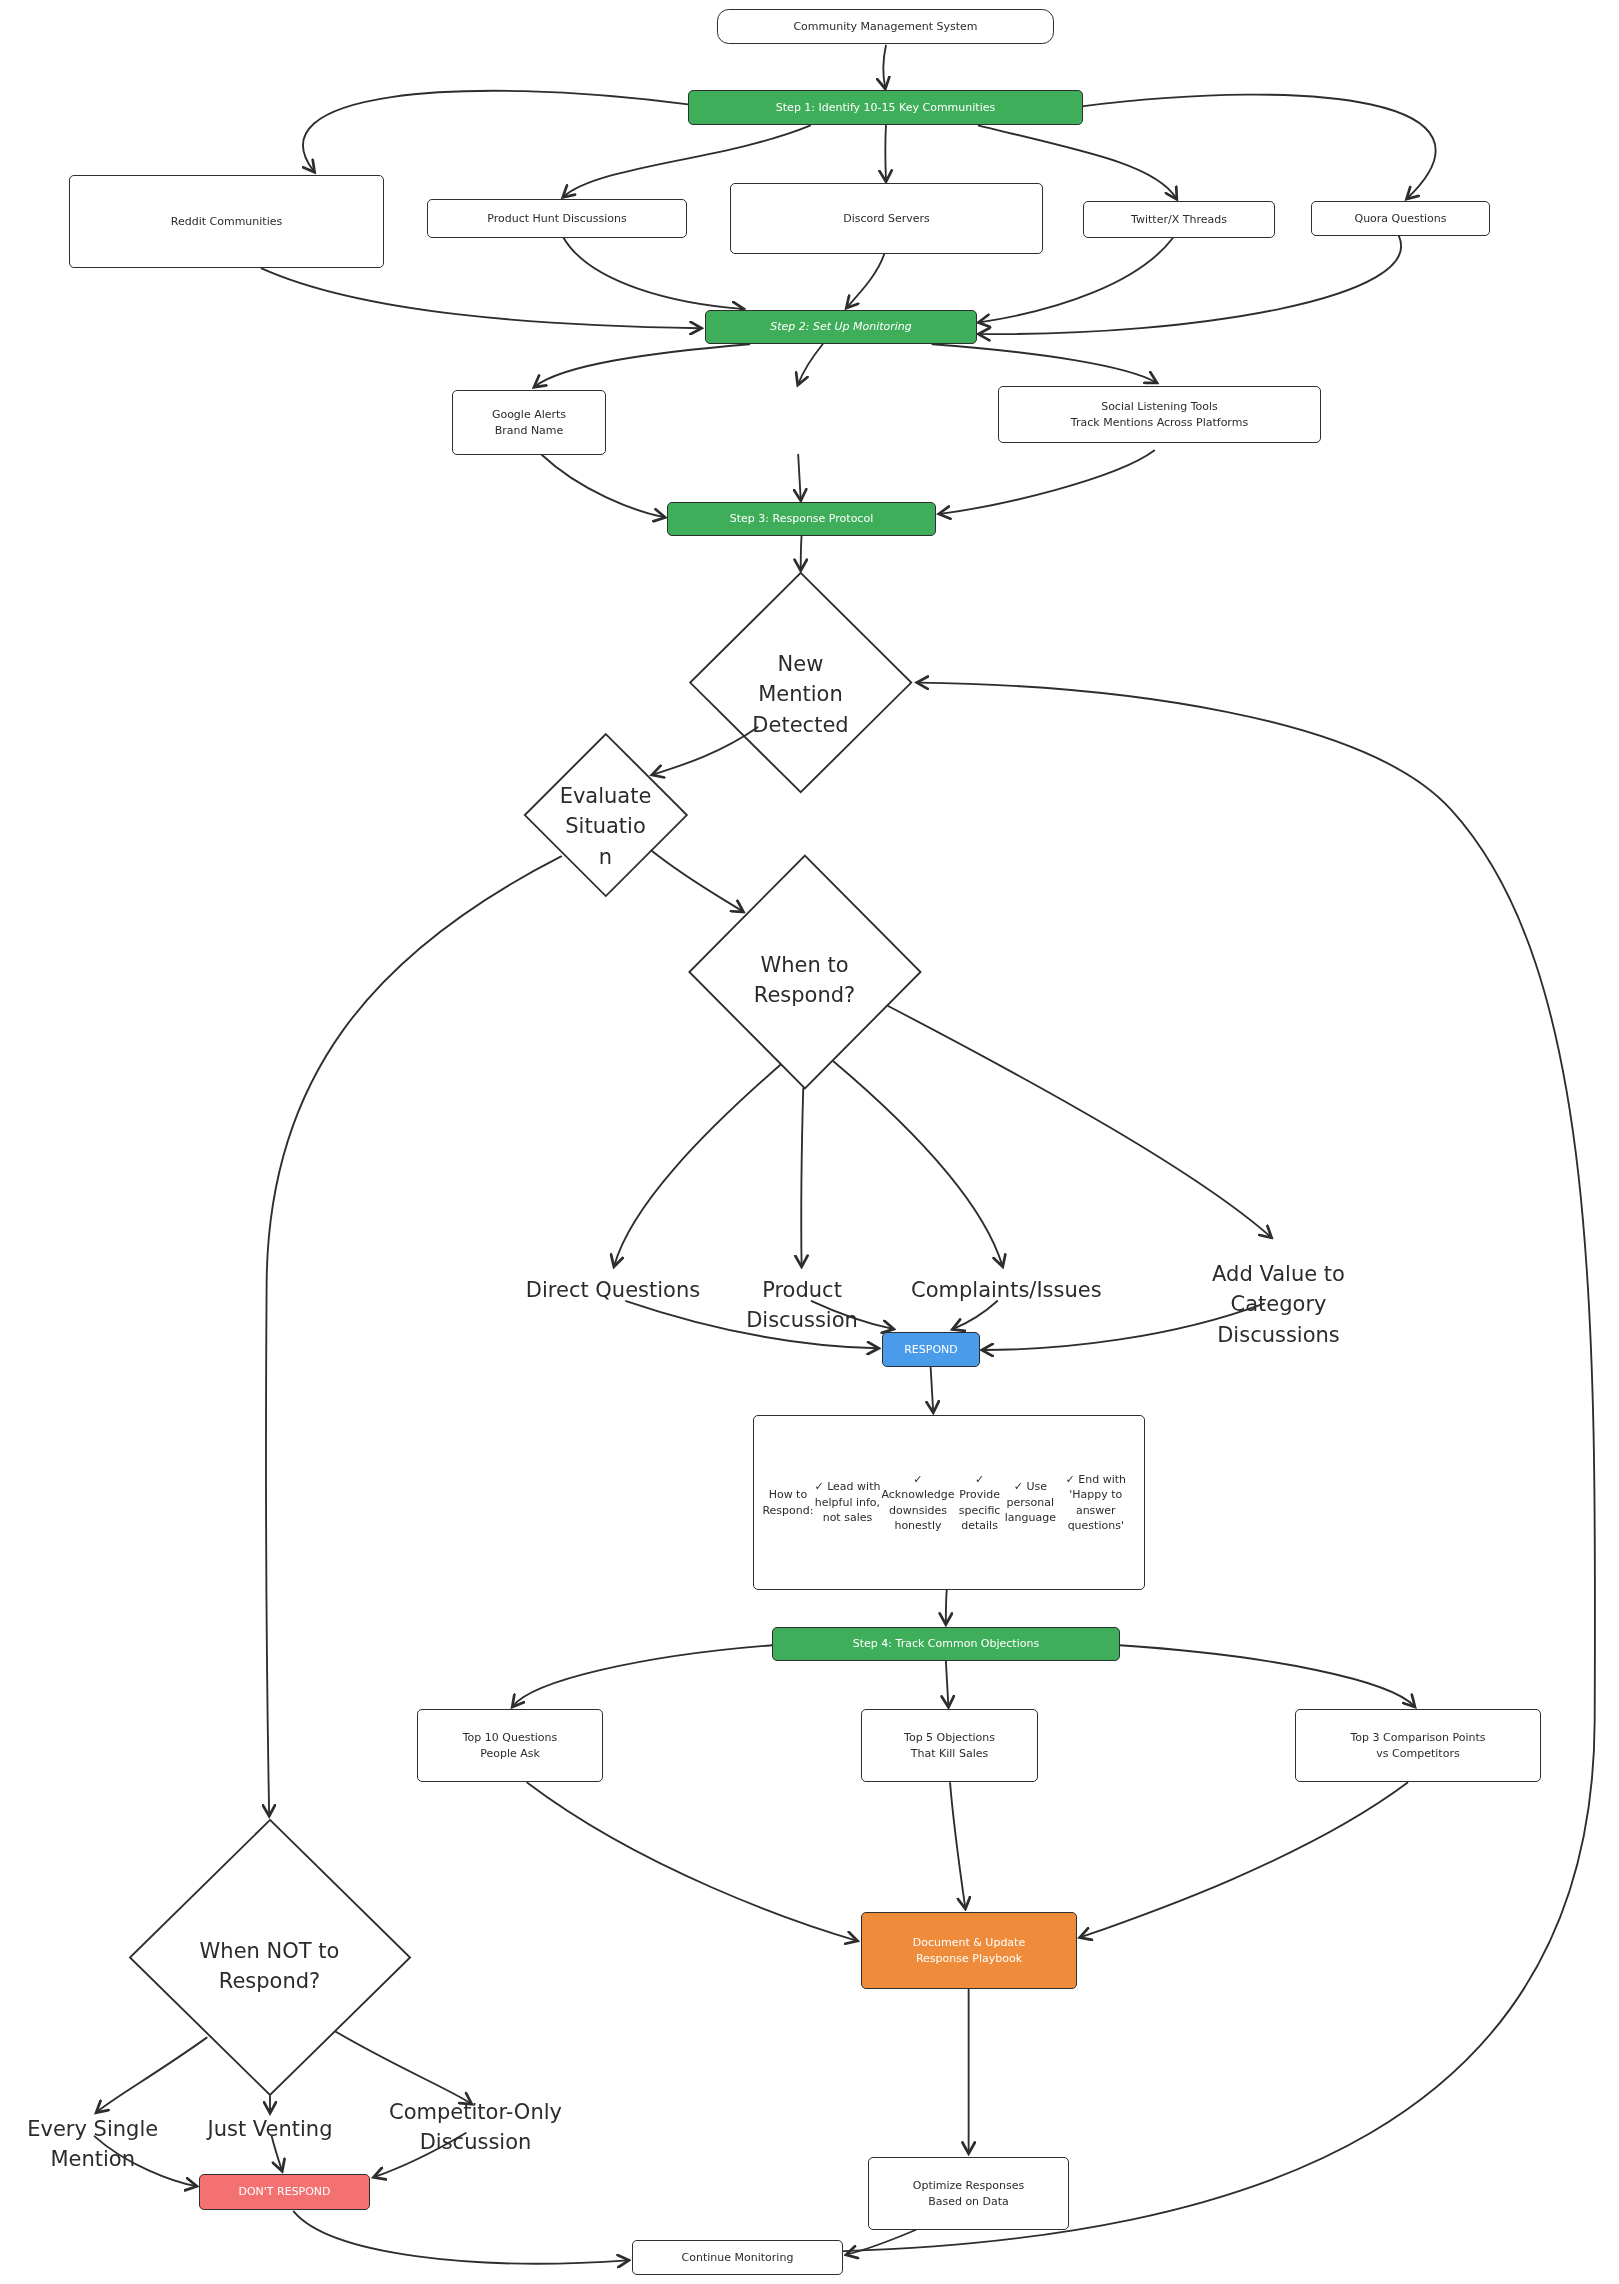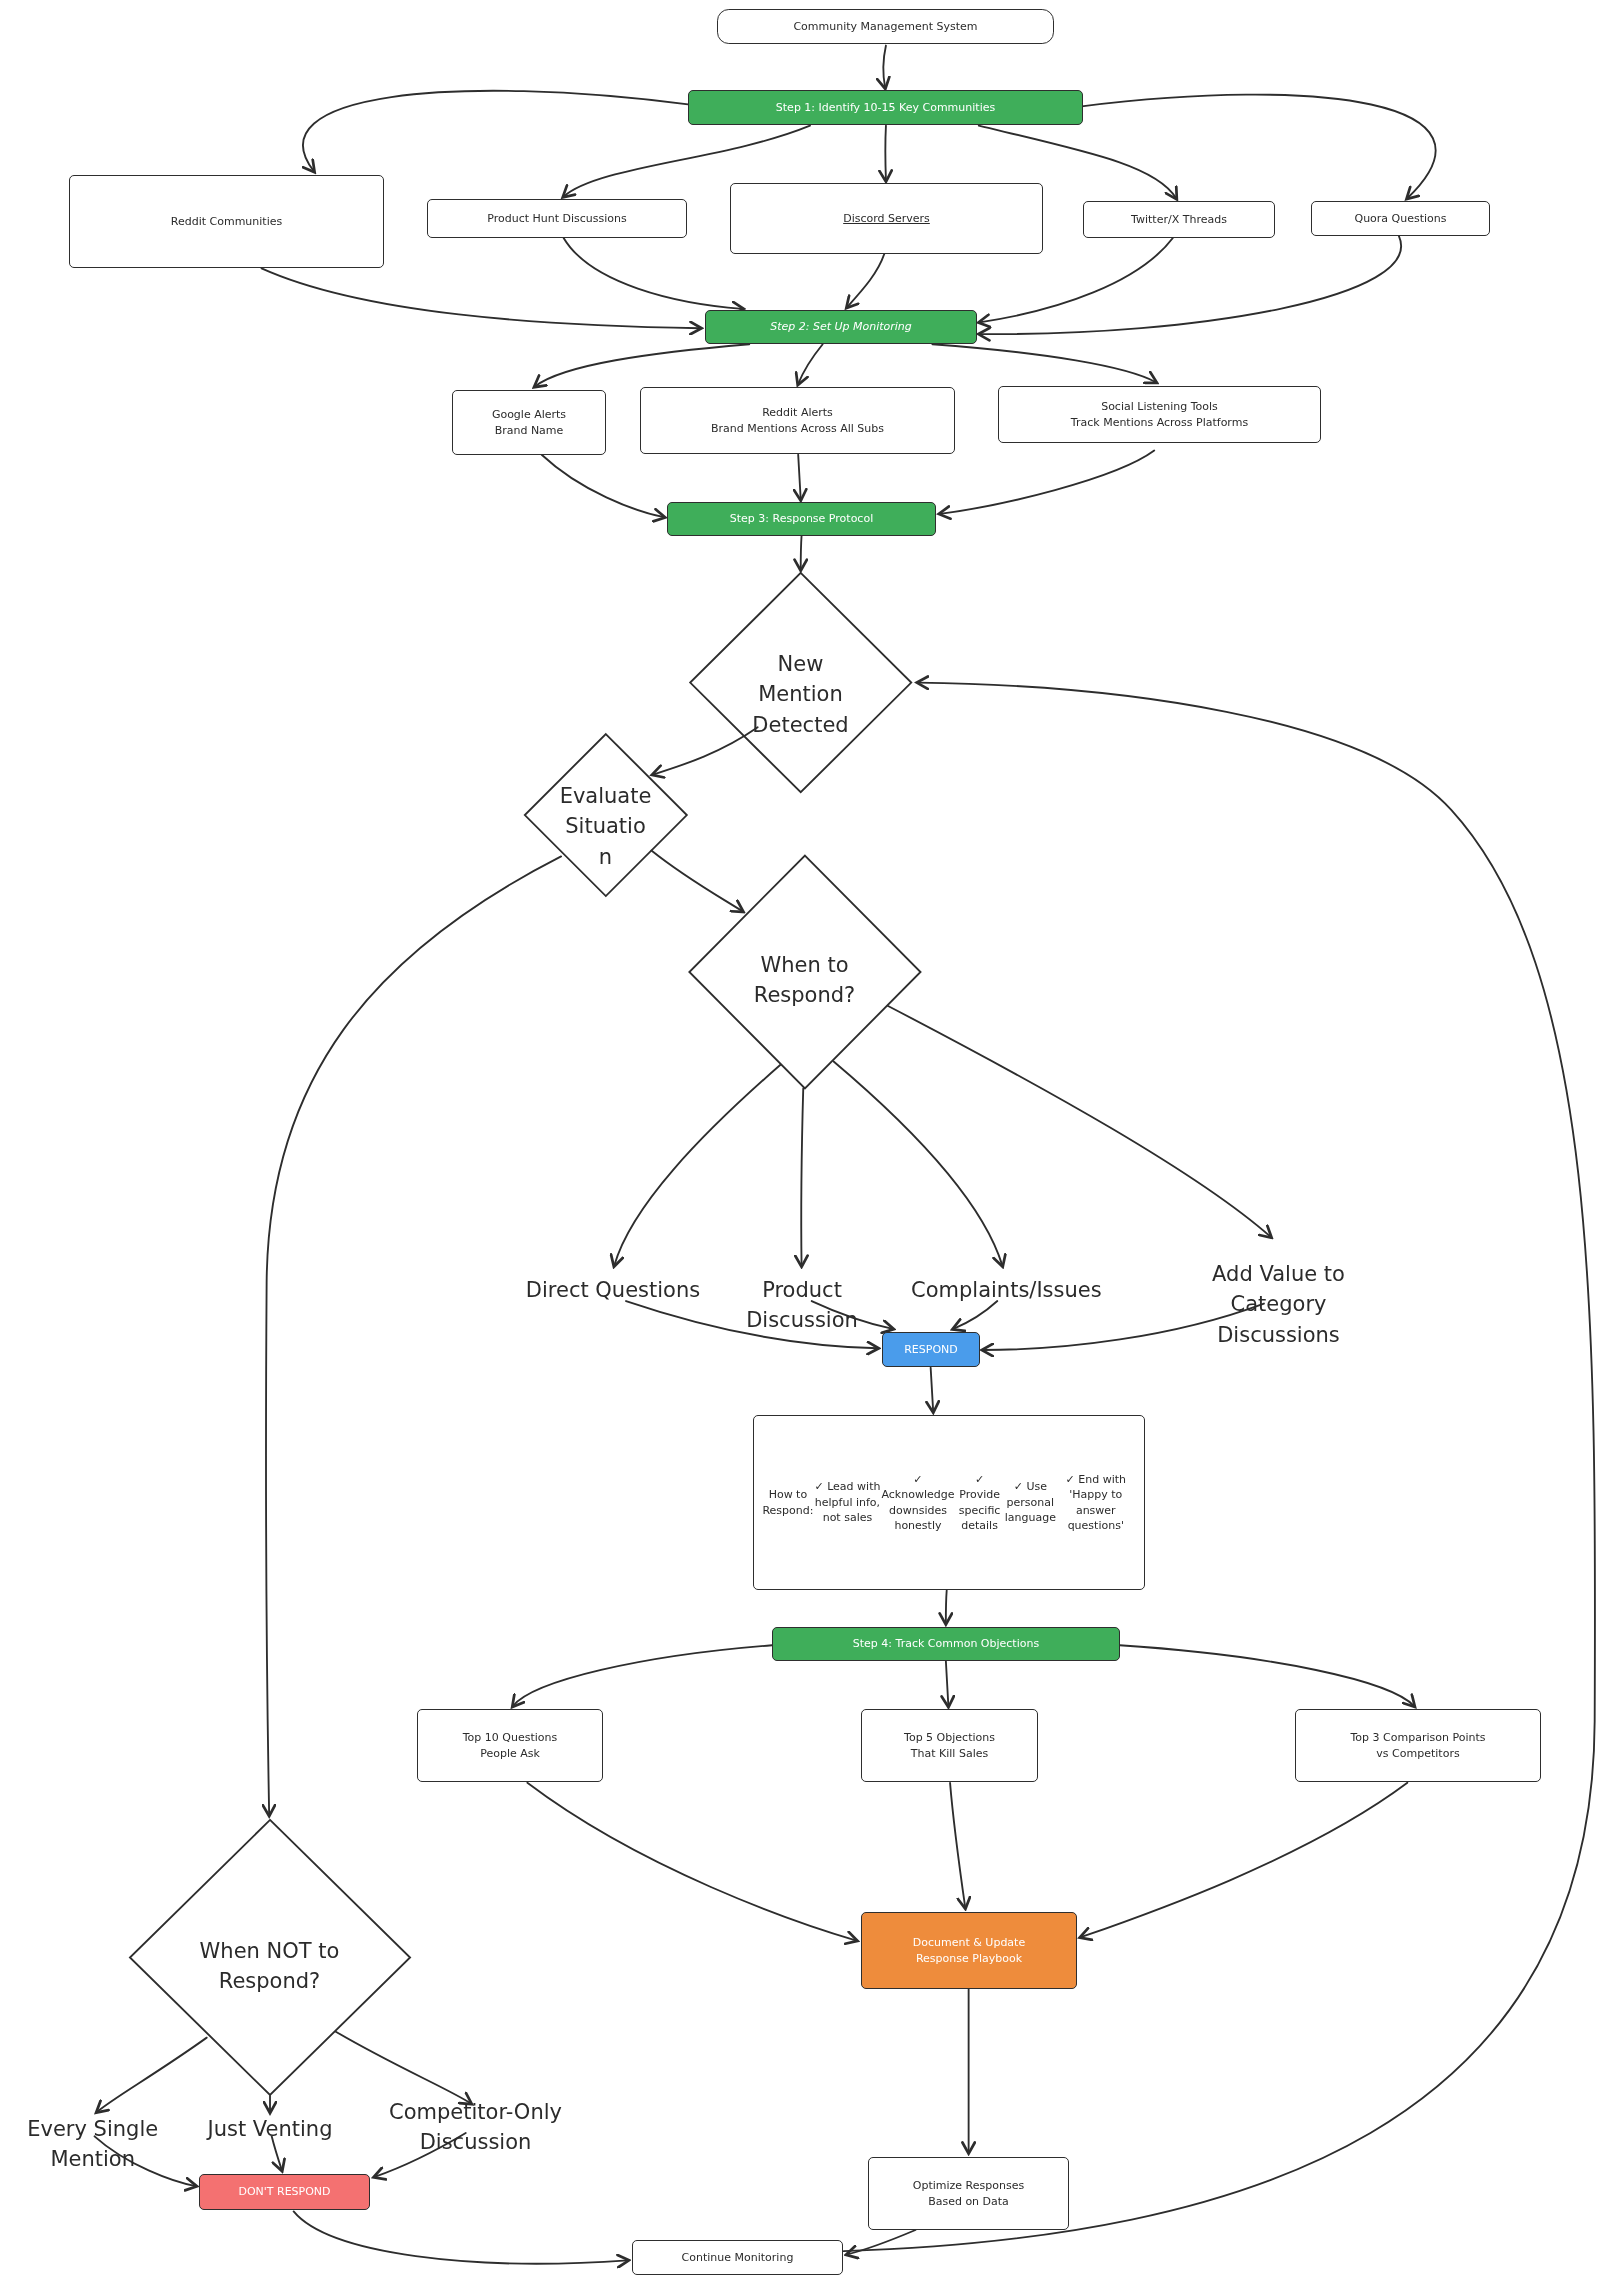--- a/index.html
+++ b/index.html
@@ -93,30 +93,28 @@
     <path d="M 348 2621 C 390 2672 560 2692 744 2679" marker-end="url(#ah)"></path>
     <path d="M 1000 2668 C 1480 2652 1888 2520 1890 2040 C 1892 1560 1893 1150 1720 960 C 1620 848 1320 812 1088 809" marker-end="url(#ah)"></path>
   </svg>
 
   <div class="node rounded" style="left:717px; top:9.3px; width:337px; height:35px;">Community Management System</div>
 
   <div class="node banner" style="left:688px; top:90px; width:395px; height:35px;">Step 1: Identify 10-15 Key Communities</div>
 
   <div class="node" style="left:69px; top:175px; width:315px; height:93px;">Reddit Communities</div>
   <div class="node" style="left:427px; top:199px; width:260px; height:39px;">Product Hunt Discussions</div>
-  <div class="node" style="left:730px; top:183px; width:313px; height:71px;text-decoration:underline;">Discord Servers</div>
+  <div class="node" style="left:730px; top:183px; width:313px; height:71px;">Discord Servers</div>
   <div class="node" style="left:1083px; top:201px; width:192px; height:37px;">Twitter/X Threads</div>
   <div class="node" style="left:1311px; top:201px; width:179px; height:35px;">Quora Questions</div>
 
   <div class="node banner" style="left:705px; top:310px; width:272px; height:34px;font-style:italic;">Step 2: Set Up Monitoring</div>
 
   <div class="node" style="left:452px; top:390px; width:154px; height:65px;">Google Alerts
 Brand Name</div>
-  <div class="node" style="left:640px; top:387px; width:315px; height:67px;">Reddit Alerts
-Brand Mentions Across All Subs</div>
   <div class="node" style="left:998px; top:386px; width:323px; height:57px;">Social Listening Tools
 Track Mentions Across Platforms</div>
 
   <div class="node banner" style="left:667px; top:502px; width:269px; height:34px;">Step 3: Response Protocol</div>
 
   <div class="diamond-label" style="left:691px; top:649px; width:219px;">New
 Mention
 Detected</div>
   <div class="diamond-label" style="left:496px; top:781px; width:219px;">Evaluate
 Situatio

